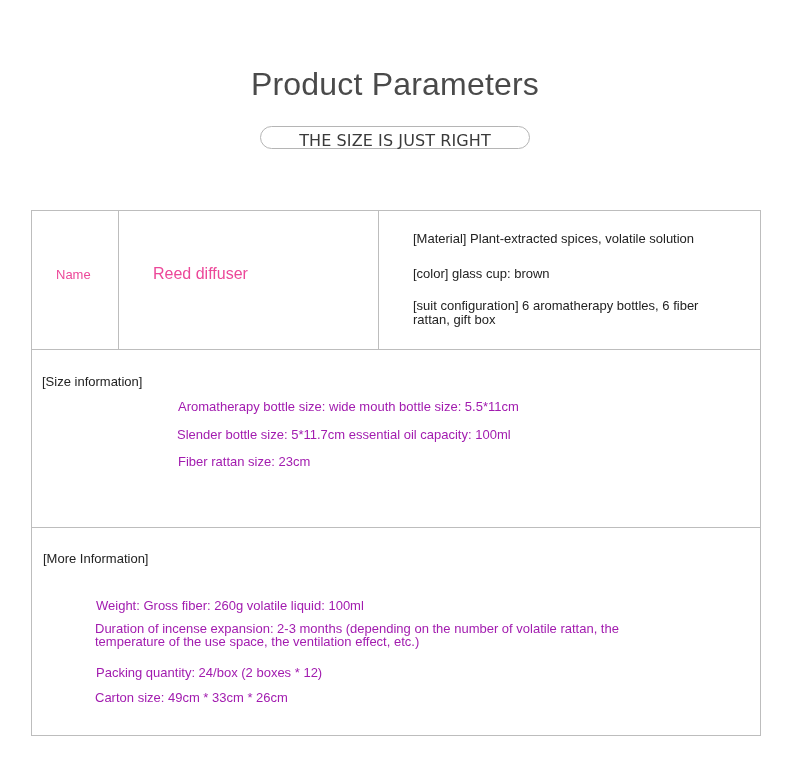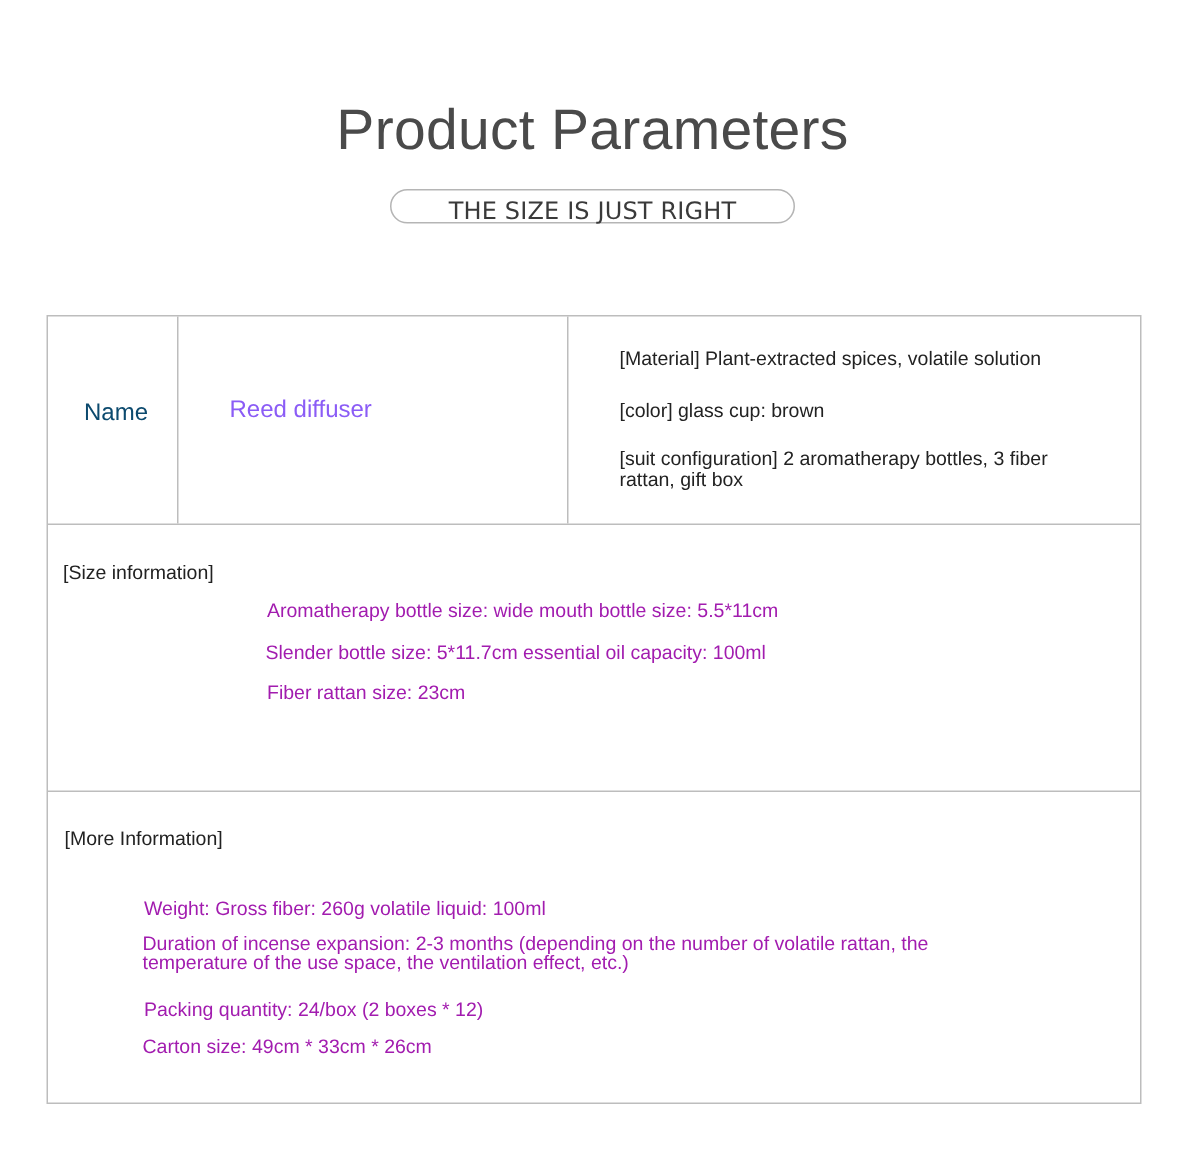--- a/index.html
+++ b/index.html
@@ -14,21 +14,21 @@
       overflow: hidden;
       font-family: "Liberation Sans", sans-serif;
       color: #222;
     }
     .title {
       position: absolute;
       top: 66px;
       left: 0;
       width: 790px;
       text-align: center;
-      font-size: 38px;
+      font-size: 32px;
       color: #4a4a4a;
       font-family: "Liberation Sans", sans-serif;
       letter-spacing: 0.2px;
     }
     .pill {
       position: absolute;
       top: 126px;
       left: 260px;
       width: 270px;
       height: 23px;
@@ -75,29 +75,29 @@
     }
     .col-specs {
       position: absolute;
       left: 347px; top: 0;
       width: 383px; height: 100%;
     }
     .name-label {
       position: absolute;
       left: 24px;
       top: 56px;
-      font-size: 16px;
-      color: #0c4a6e;
+      font-size: 13px;
+      color: #ec4899;
     }
     .product-name {
       position: absolute;
       left: 34px;
       top: 54px;
       font-size: 16px;
-      color: #8b5cf6;
+      color: #ec4899;
     }
     .spec {
       position: absolute;
       left: 34px;
       font-size: 13px;
       line-height: 14px;
       color: #222;
       width: 320px;
     }
     .row2 {
@@ -143,21 +143,21 @@
   <div class="row1">
     <div class="col-name">
       <span class="name-label">Name</span>
     </div>
     <div class="col-product">
       <span class="product-name">Reed diffuser</span>
     </div>
     <div class="col-specs">
       <div class="spec" style="top:56px;">[color] glass cup: brown</div>
       <div class="spec" style="top:21px;">[Material] Plant-extracted spices, volatile solution</div>
-      <div class="spec" style="top:88px;">[suit configuration] 2 aromatherapy bottles, 3 fiber rattan, gift box</div>
+      <div class="spec" style="top:88px;">[suit configuration] 6 aromatherapy bottles, 6 fiber rattan, gift box</div>
     </div>
   </div>
 
   <div class="row2">
     <div class="section-heading" style="top:24px;text-align:right;">[Size information]</div>
     <div class="line" style="left:146px; top:50px;">Aromatherapy bottle size: wide mouth bottle size: 5.5*11cm</div>
     <div class="line" style="left:145px; top:78px;">Slender bottle size: 5*11.7cm essential oil capacity: 100ml</div>
     <div class="line" style="left:146px; top:105px;">Fiber rattan size: 23cm</div>
   </div>
 

